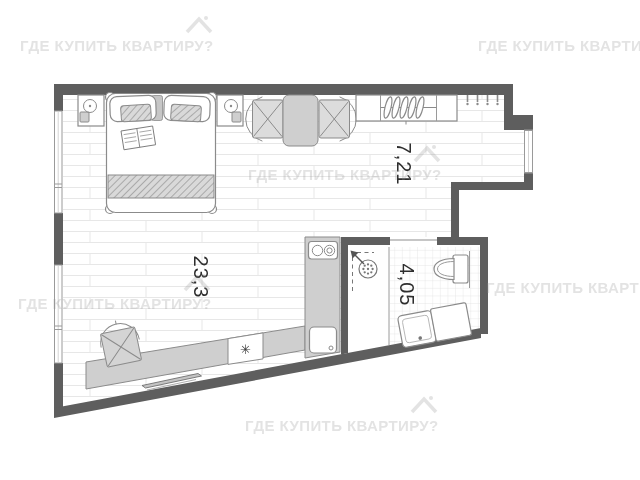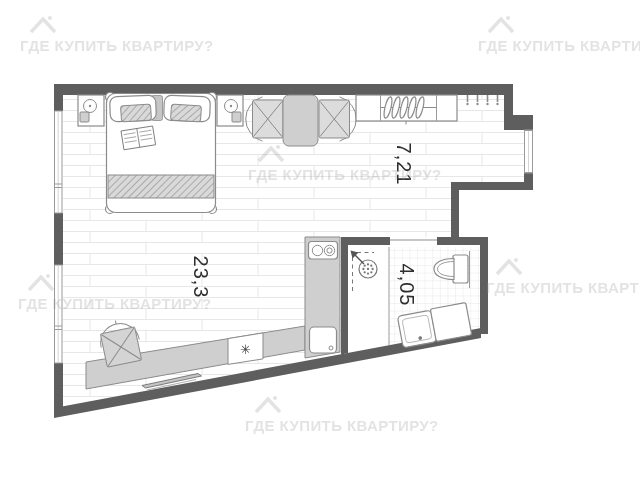--- a/index.html
+++ b/index.html
@@ -14,21 +14,21 @@
   .thin{fill:none;stroke:#9a9a9a;stroke-width:1;}
   .lite{fill:none;stroke:#c9c9c9;stroke-width:.8;}
   .hatchfill{fill:url(#hatch);stroke:var(--c-furniture-stroke,#8b8b8b);stroke-width:1;}
   .pline{stroke:var(--c-floor-line,#e7e7e7);stroke-width:1;fill:none;}
   .tline{stroke:var(--c-tile-line,#dedede);stroke-width:.7;fill:none;}
   .room-label{font:20px "Liberation Sans",sans-serif;letter-spacing:1px;
       fill:var(--c-label,#2e2e2e);text-anchor:middle;dominant-baseline:central;}
   .symbol{font:13px "DejaVu Sans",sans-serif;fill:#3a3a3a;text-anchor:middle;}
   .wm{position:absolute;display:flex;flex-direction:column;gap:3px;pointer-events:none;
       color:var(--c-watermark,rgba(145,145,145,.25));font-weight:bold;font-size:15px;
-      letter-spacing:.4px;white-space:nowrap;z-index:5;}
+      letter-spacing:.4px;white-space:nowrap;z-index:5;align-items:flex-end;}
   .wm svg{position:static;display:block;margin-left:8px;}
 </style>
 </head>
 <body>
 
 <div id="app">
 
 <svg width="640" height="480" viewBox="0 0 640 480">
   <defs>
     <pattern id="planks" width="112" height="22" patternUnits="userSpaceOnUse">

